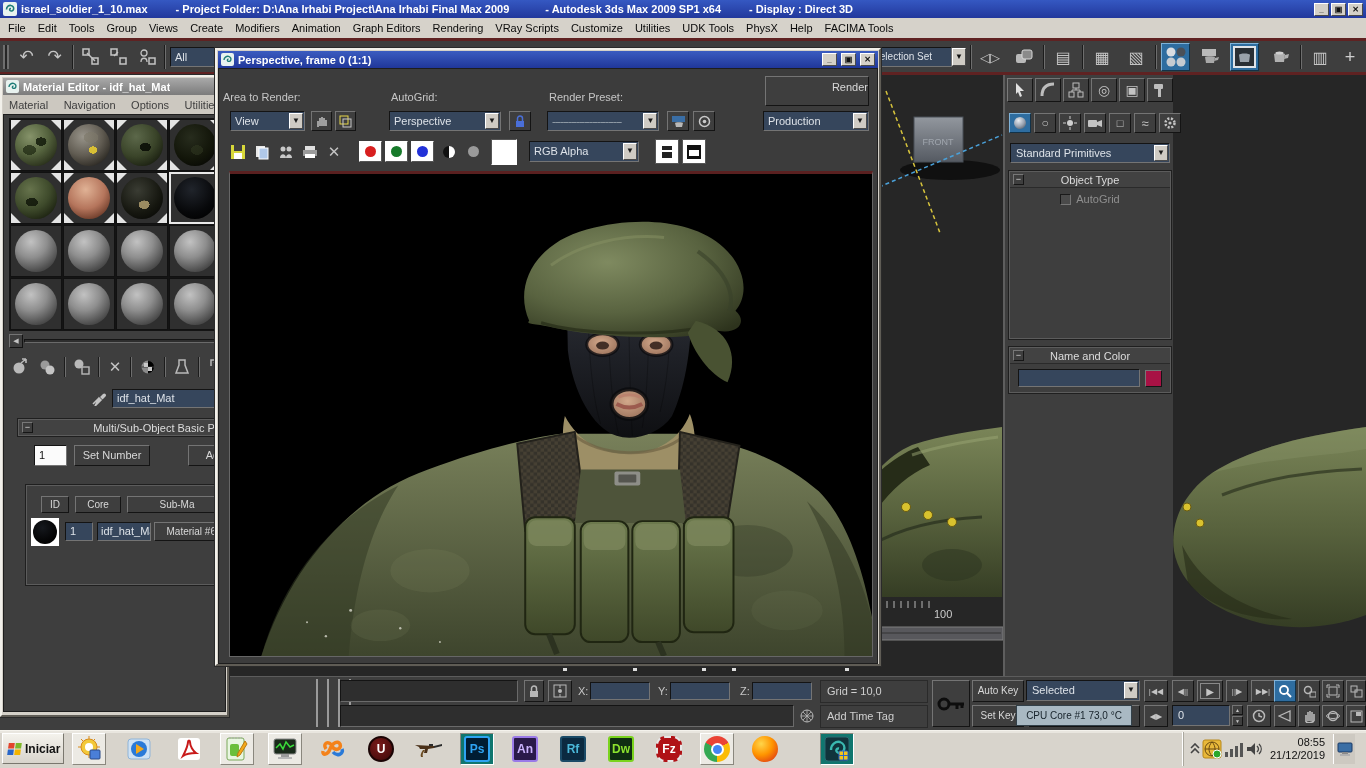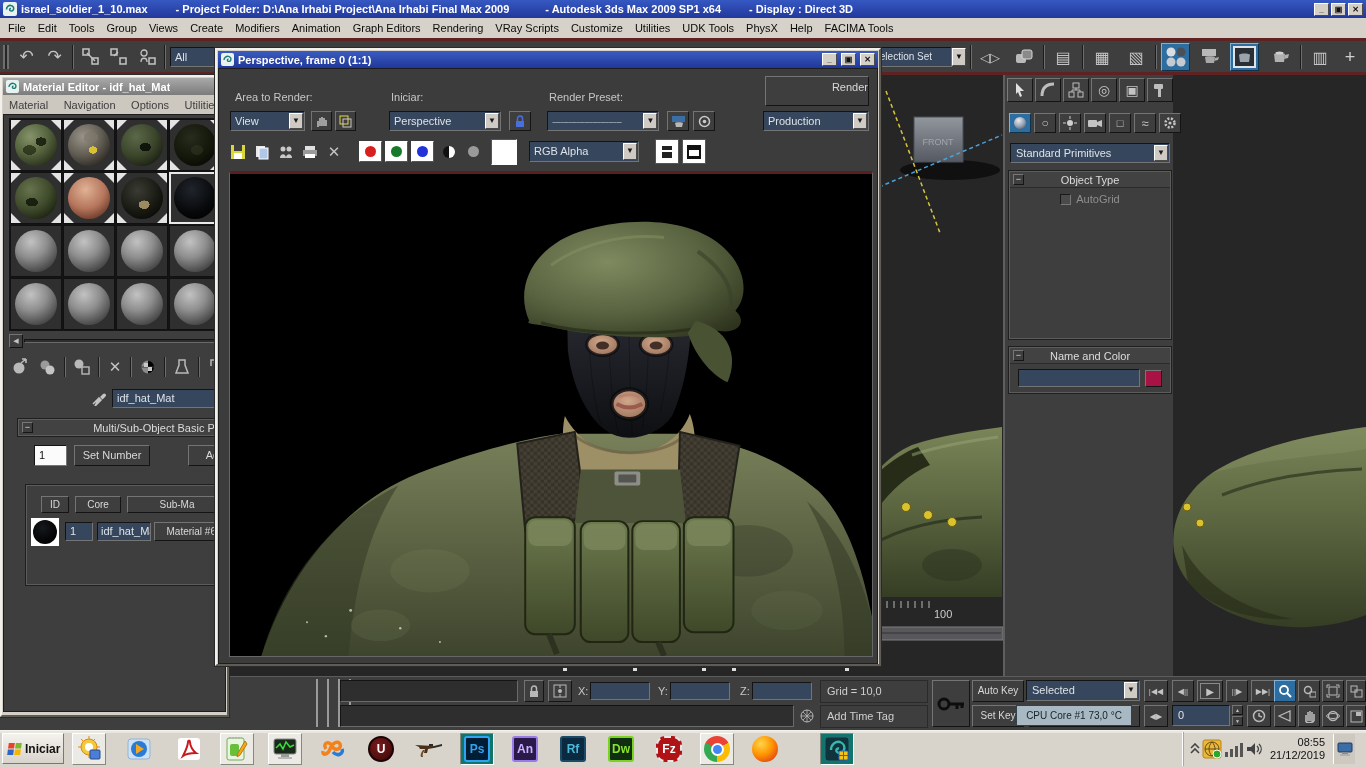--- a/index.html
+++ b/index.html
@@ -612,22 +612,22 @@
         <path d="M3,7 C3,4.5 5.5,3 7.5,3.4 C9.7,3.9 10.2,5.6 9.8,7 C9.4,8.4 7.6,8.8 6.7,7.9 C6,7.2 6.5,6 7.5,6.2" stroke="#1d7c77" stroke-width="1.4" fill="none"></path>
       </svg>
     <span>Perspective, frame 0 (1:1)</span>
     <span style="flex:1"></span>
     <span class="wbtn">_</span>
     <span class="wbtn">▣</span>
     <span class="wbtn">✕</span>
   </div>
   <div style="position:relative;height:596px;background:#3c3c3c;border:1px solid #1e1e1e">
 
-    <span class="abs lbl" style="left:16px;top:22px">Area to Render:</span>
-    <span class="abs lbl" style="left:172px;top:22px">Iniciar:</span>
+    <span class="abs lbl" style="left:4px;top:22px">Area to Render:</span>
+    <span class="abs lbl" style="left:172px;top:22px">AutoGrid:</span>
     <span class="abs lbl" style="left:330px;top:22px">Render Preset:</span>
 
     <div class="abs sf" style="left:11px;top:42px;width:75px;height:20px;line-height:18px;padding-left:4px"><span>View</span><span class="dda">▼</span></div>
     <div class="abs rb" style="left:92px;top:42px;width:21px;height:20px;display:flex;align-items:center;justify-content:center">
         <svg width="12" height="13">
           <path d="M2,12 L2,6 M4,11 L4,3 M6,11 L6,2 M8,11 L8,3 M10,11 L10,5" stroke="#c9c9c9" stroke-width="1.4"></path>
         </svg>
       </div>
     <div class="abs rb" style="left:116px;top:42px;width:21px;height:20px;display:flex;align-items:center;justify-content:center">
         <svg width="13" height="13">

